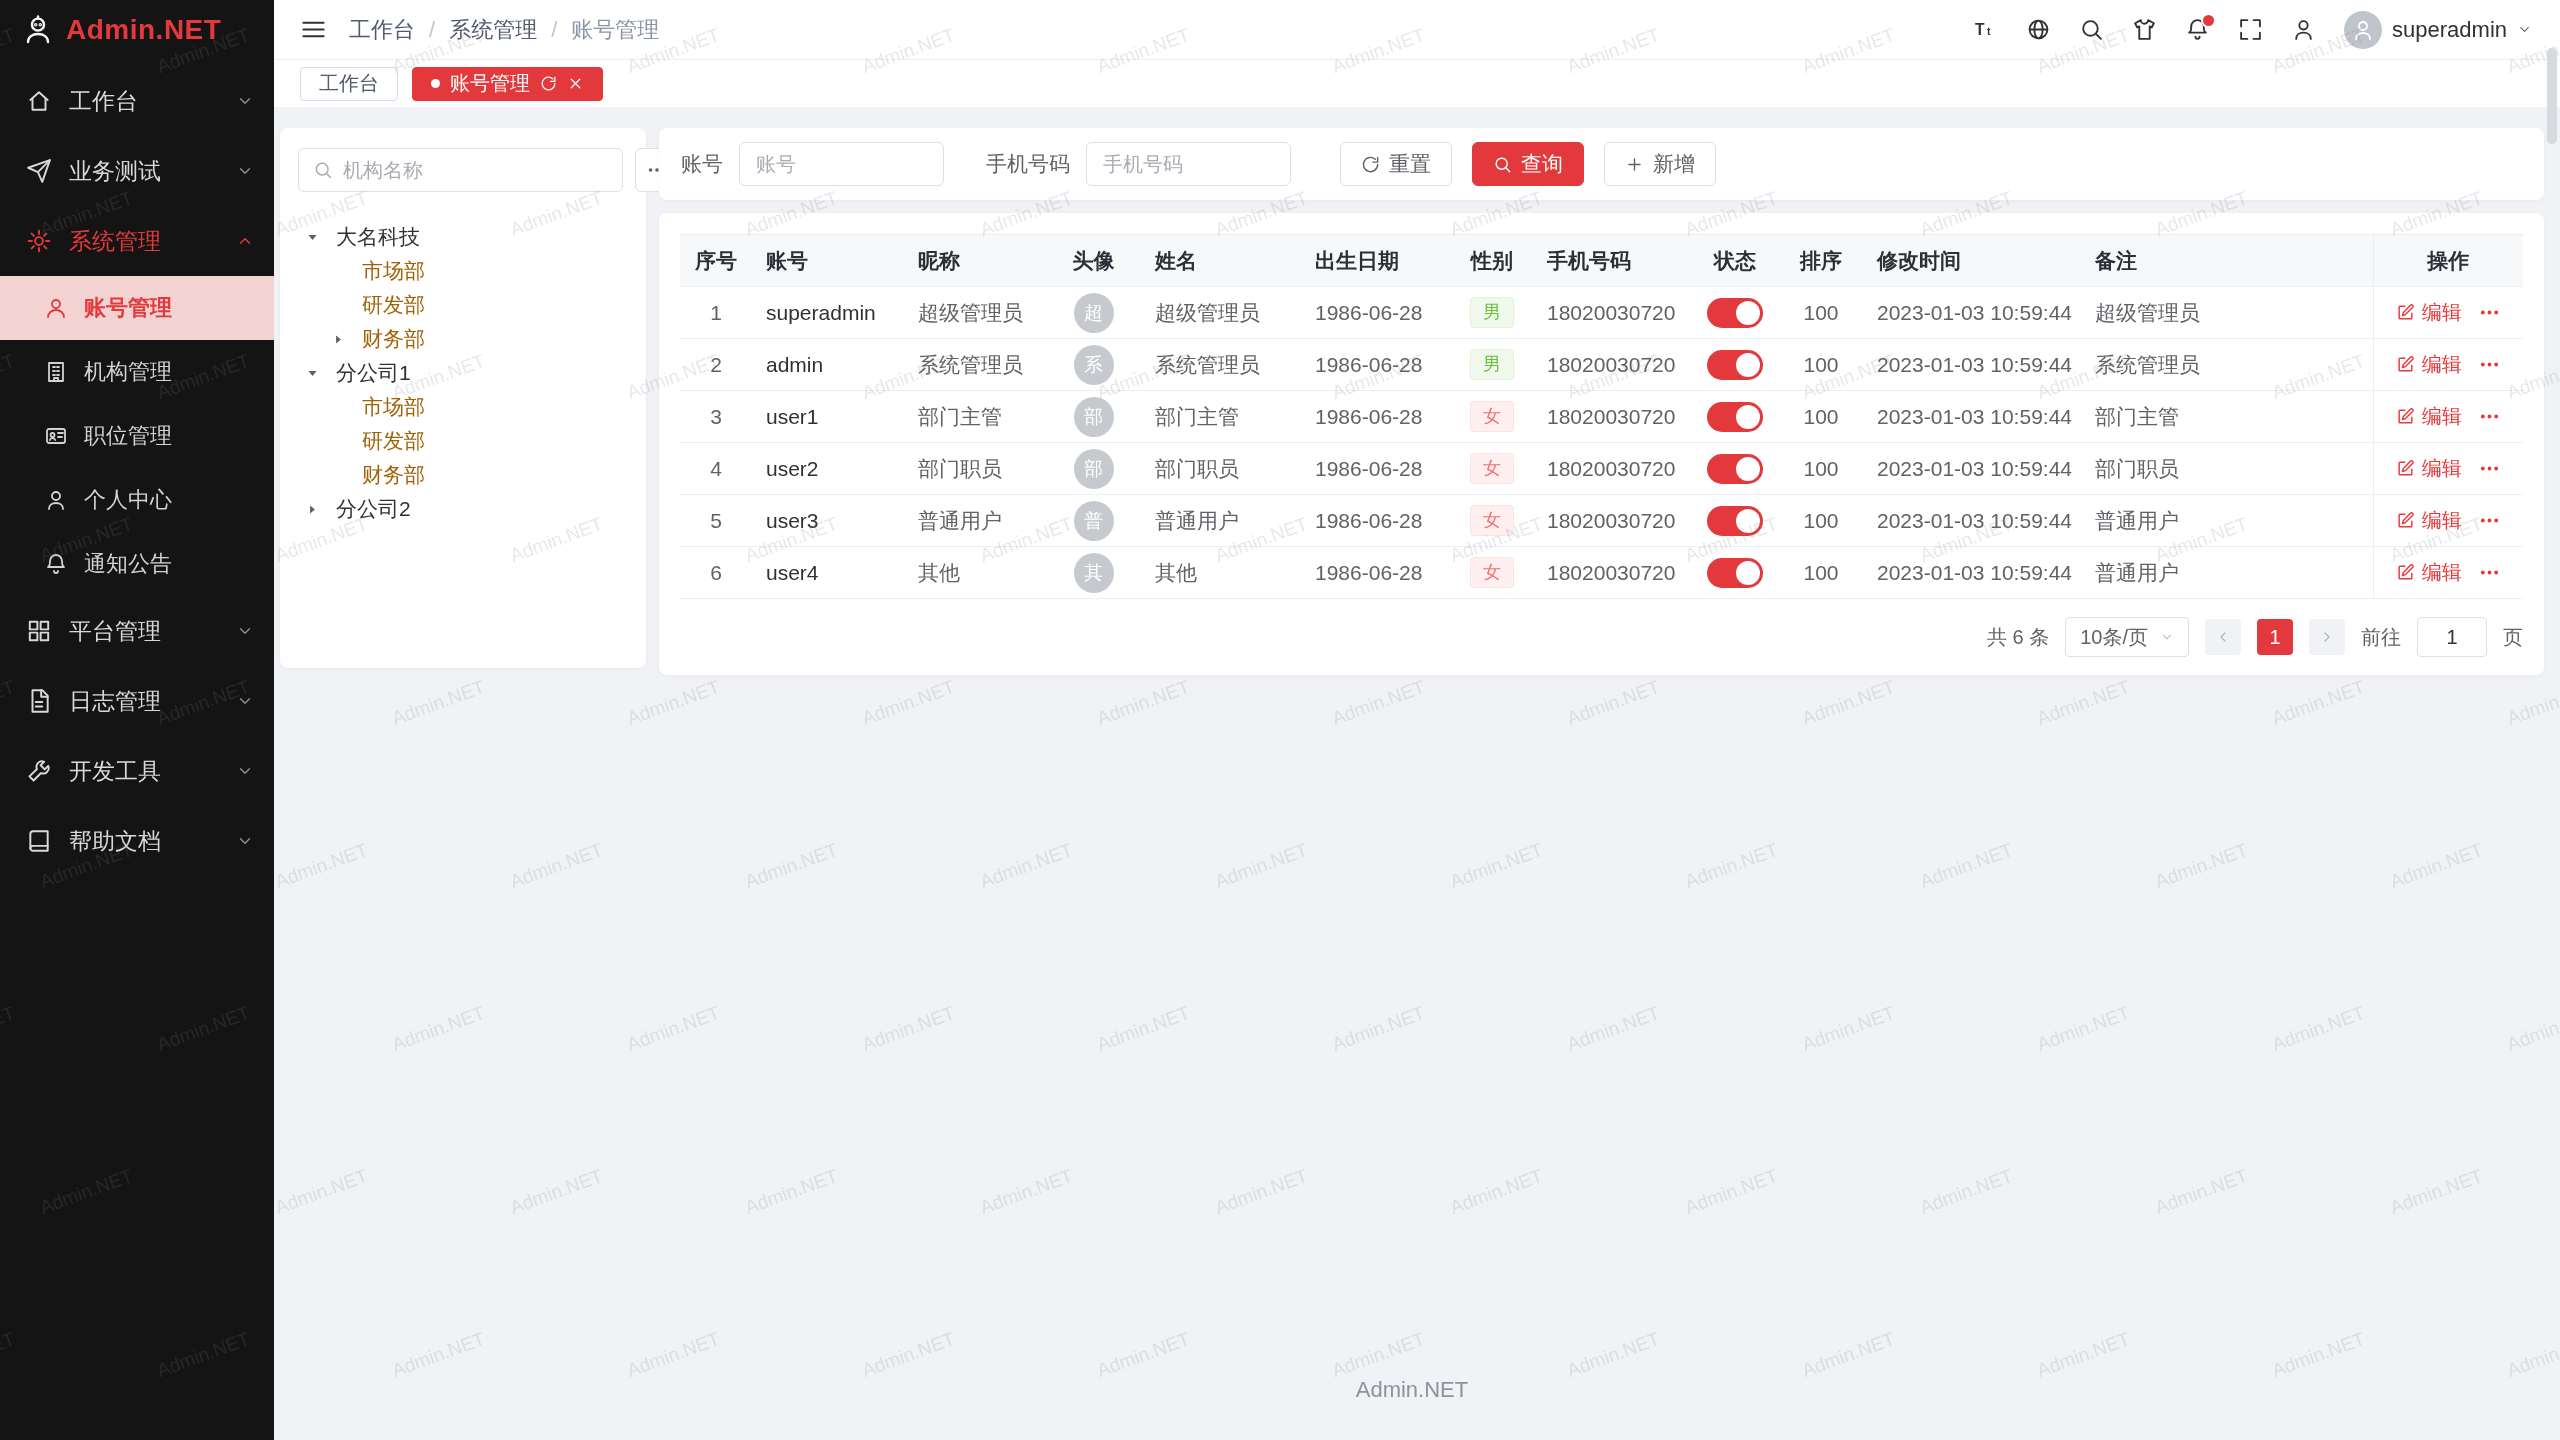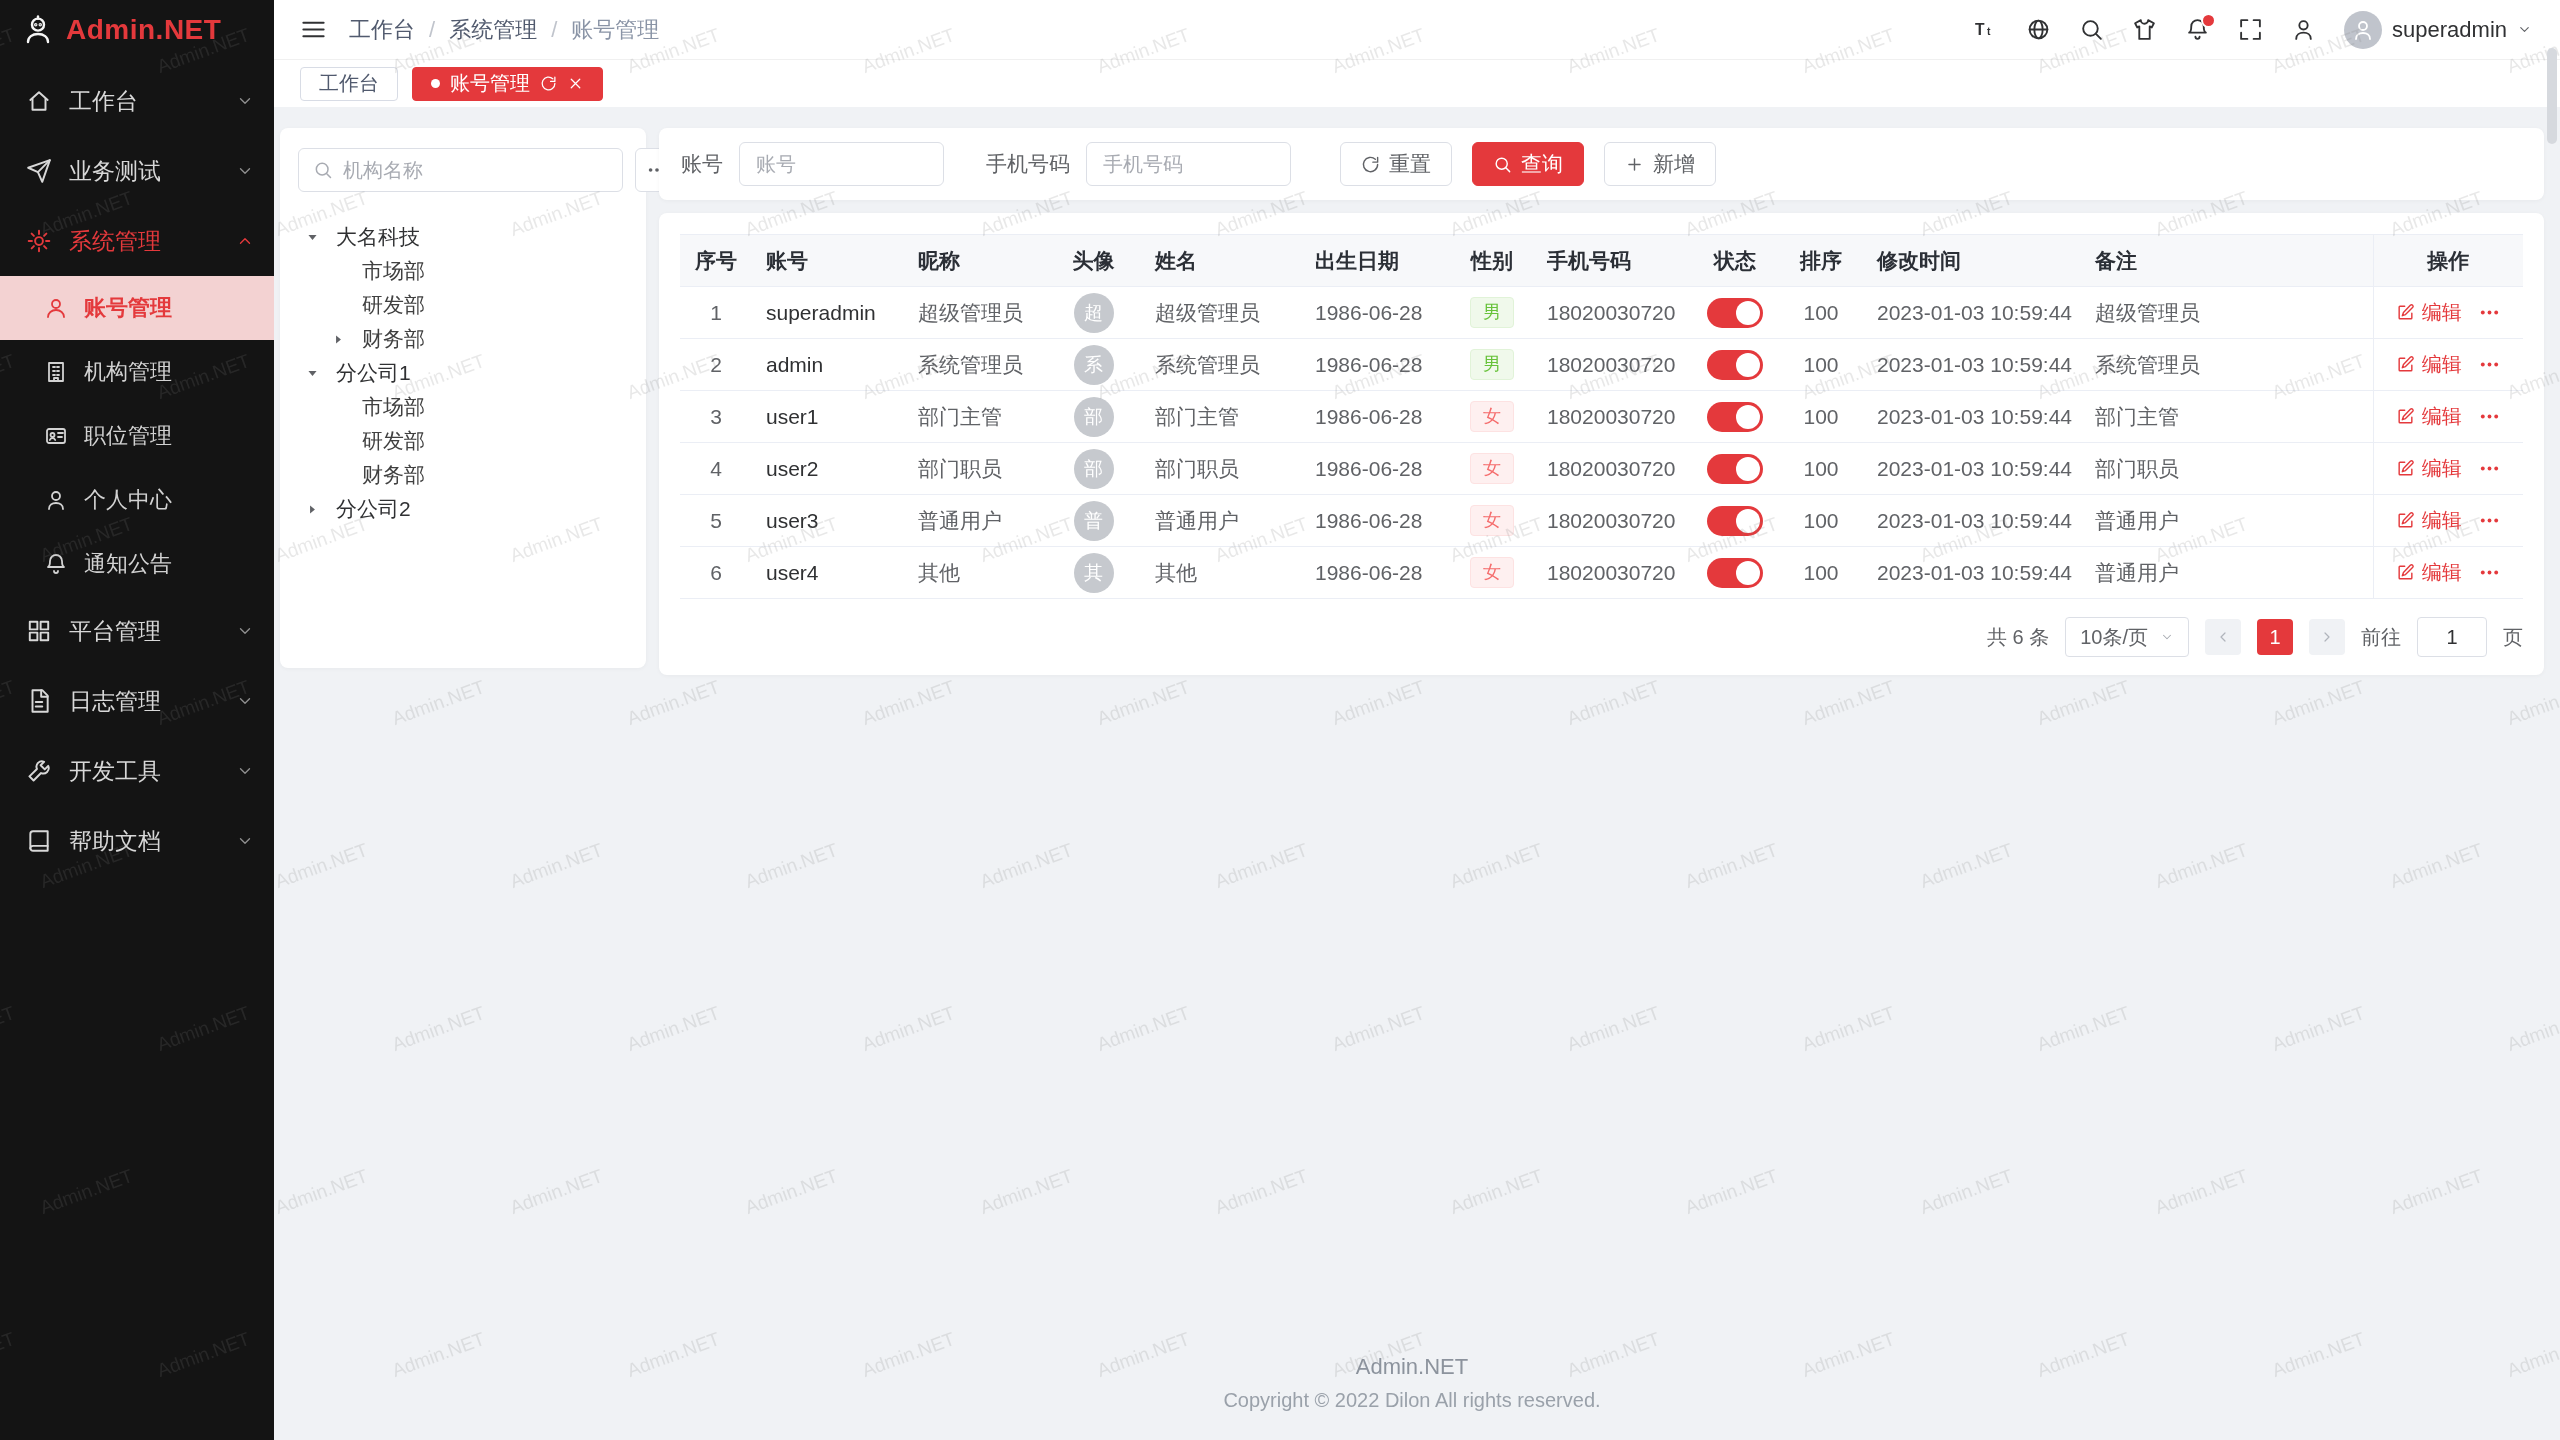--- a/index.html
+++ b/index.html
@@ -58,21 +58,21 @@
   .card{background:#fff;border-radius:8px;box-shadow:0 1px 4px rgba(0,0,0,.04);}
 
   .org-card{width:366px;flex:none;height:540px;padding:20px 18px;}
   .org-search{display:flex;gap:12px;}
   .search-input{flex:1;height:44px;border:1px solid var(--border);border-radius:6px;display:flex;align-items:center;padding:0 14px;gap:10px;}
   .search-input .si{font-size:20px;color:#a8abb2;display:inline-flex;}
   .search-input input{border:none;outline:none;flex:1;min-width:0;font-size:20px;color:#303133;font-family:inherit;}
   .search-input input::placeholder{color:#a8abb2;}
   .more-btn{width:44px;height:44px;flex:none;border:1px solid var(--border);border-radius:6px;background:#fff;color:#606266;display:inline-flex;align-items:center;justify-content:center;font-size:22px;cursor:pointer;}
   .tree{margin-top:28px;}
-  .tree-node{height:34px;display:flex;align-items:center;cursor:pointer;font-size:21px;color:#404040;}
+  .tree-node{height:34px;display:flex;align-items:center;cursor:pointer;font-size:21px;color:#a16207;}
   .tree-node.root{color:#303133;}
   .tree-caret{width:30px;flex:none;display:inline-flex;align-items:center;justify-content:flex-start;font-size:13px;color:#606266;}
   .tree-label{white-space:nowrap;}
 
   .right-col{flex:1;min-width:0;display:flex;flex-direction:column;gap:13px;}
   .filter-card{height:72px;display:flex;align-items:center;padding:0 22px;}
   .f-label{font-size:21px;color:#606266;}
   .f-input{width:205px;height:44px;border:1px solid var(--border);border-radius:6px;padding:0 16px;font-size:20px;color:#303133;outline:none;margin-left:16px;font-family:inherit;background:#fff;}
   .f-input::placeholder{color:#a8abb2;}
   .ml40{margin-left:42px;}
@@ -768,21 +768,20 @@
               <input class="pg-goto-input" value="1" style="">
               <span>页</span>
             </div>
           </div>
 
         </div>
       </div>
 
       <footer class="page-footer">
         <div class="footer-title">Admin.NET</div>
-        <div class="footer-copy">Copyright © 2022 Dilon All rights reserved.</div>
       </footer>
     </div>
 
   </div>
 </div>
 
 <div id="watermark">
     <span style="left: -80px; top: 40px;">Admin.NET</span>
     <span style="left: 155px; top: 40px;">Admin.NET</span>
     <span style="left: 390px; top: 40px;">Admin.NET</span>

